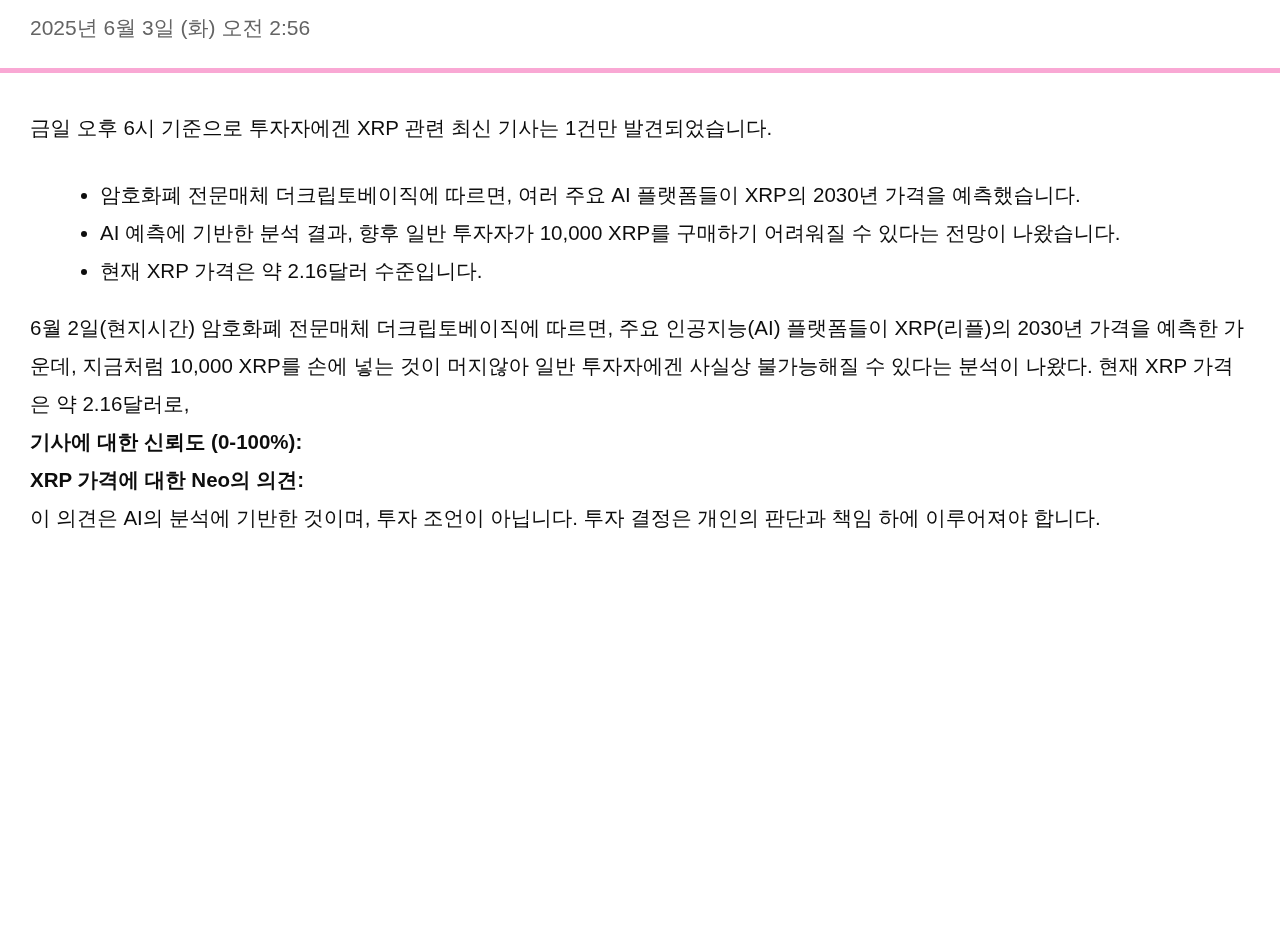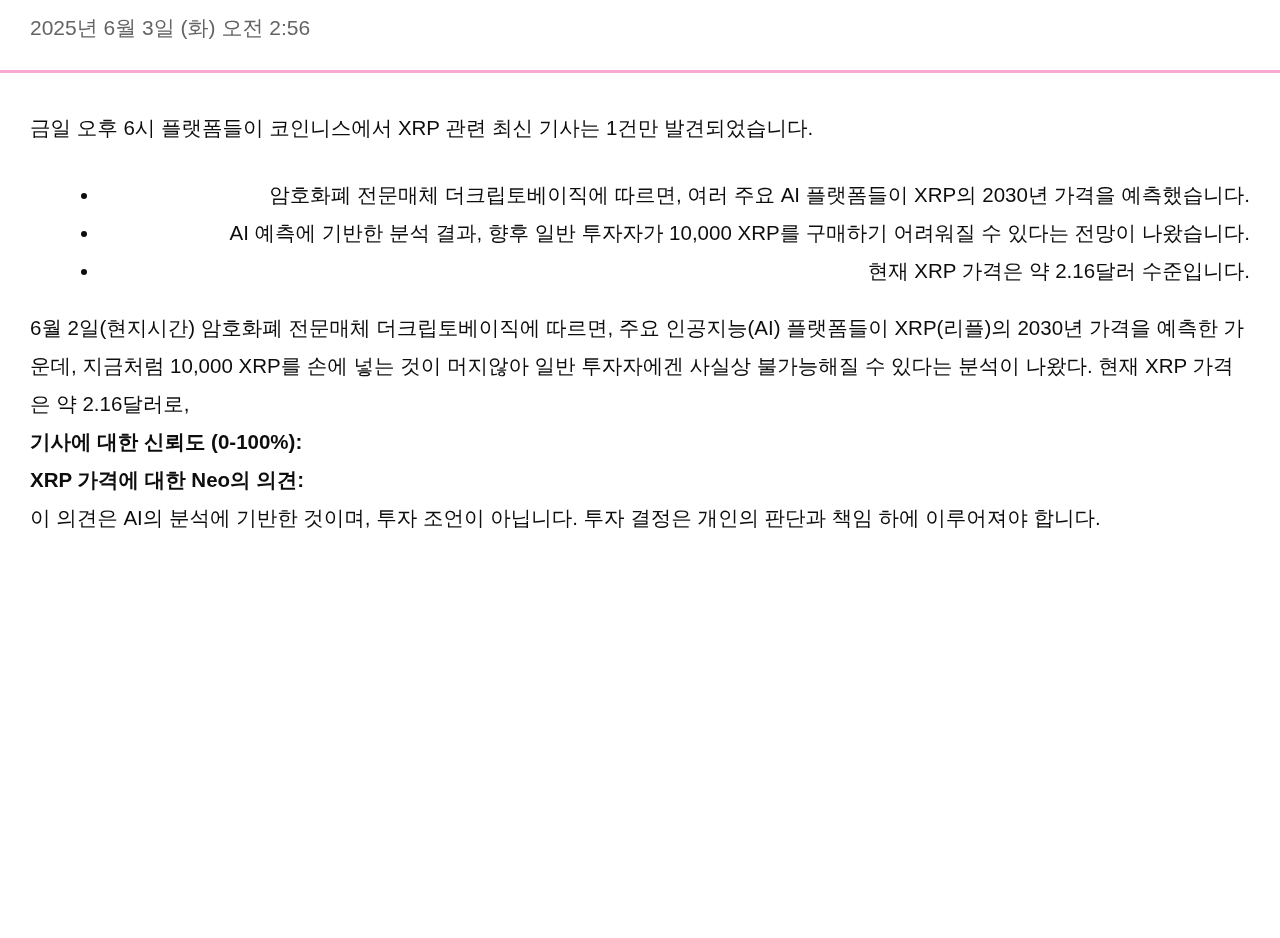--- a/index.html
+++ b/index.html
@@ -9,55 +9,54 @@
     font-family: "Liberation Sans", "DejaVu Sans", sans-serif;
   }
   body {
     min-height: 938px;
     color: #0d0d0d;
   }
   .timestamp-bar {
     height: 73px;
     padding: 13px 30px 0 30px;
     background: #ffffff;
-    border-bottom: 3px solid #f9a8d4;
+    border-bottom: 5px solid #f9a8d4;
   }
   .timestamp-text {
     font-size: 21px;
     line-height: 30px;
     color: #646464;
   }
   .message-body {
     padding: 36px 30px 30px 30px;
     font-size: 20.5px;
     line-height: 38px;
     word-break: normal;
     overflow-wrap: break-word;
   }
   .message-body p { margin: 0; }
   .message-body strong { font-weight: bold; }
   .bullet-list {
     margin: 29px 0 19px 0;
     padding-left: 70px;
     list-style: disc;
-    text-align: right;
   }
   .bullet-list li { margin: 0; }
   .disclaimer { }
 </style>
 </head>
 <body>
 
 <header class="timestamp-bar">
   <div class="timestamp-text">2025년 6월 3일 (화) 오전 2:56</div>
 </header>
 
 <main class="message-body">
 
-  <p>금일 오후 6시 플랫폼들이 코인니스에서 XRP 관련 최신 기사는 1건만 발견되었습니다.</p>
+  <p>금일 오후 6시 기준으로 투자자에겐 XRP 관련 최신 기사는 1건만 발견되었습니다.</p>
 
 
 
   <ul class="bullet-list">
     <li>암호화폐 전문매체 더크립토베이직에 따르면, 여러 주요 AI 플랫폼들이 XRP의 2030년 가격을 예측했습니다.</li>
     <li>AI 예측에 기반한 분석 결과, 향후 일반 투자자가 10,000 XRP를 구매하기 어려워질 수 있다는 전망이 나왔습니다.</li>
     <li>현재 XRP 가격은 약 2.16달러 수준입니다.</li>
   </ul>
 
 

